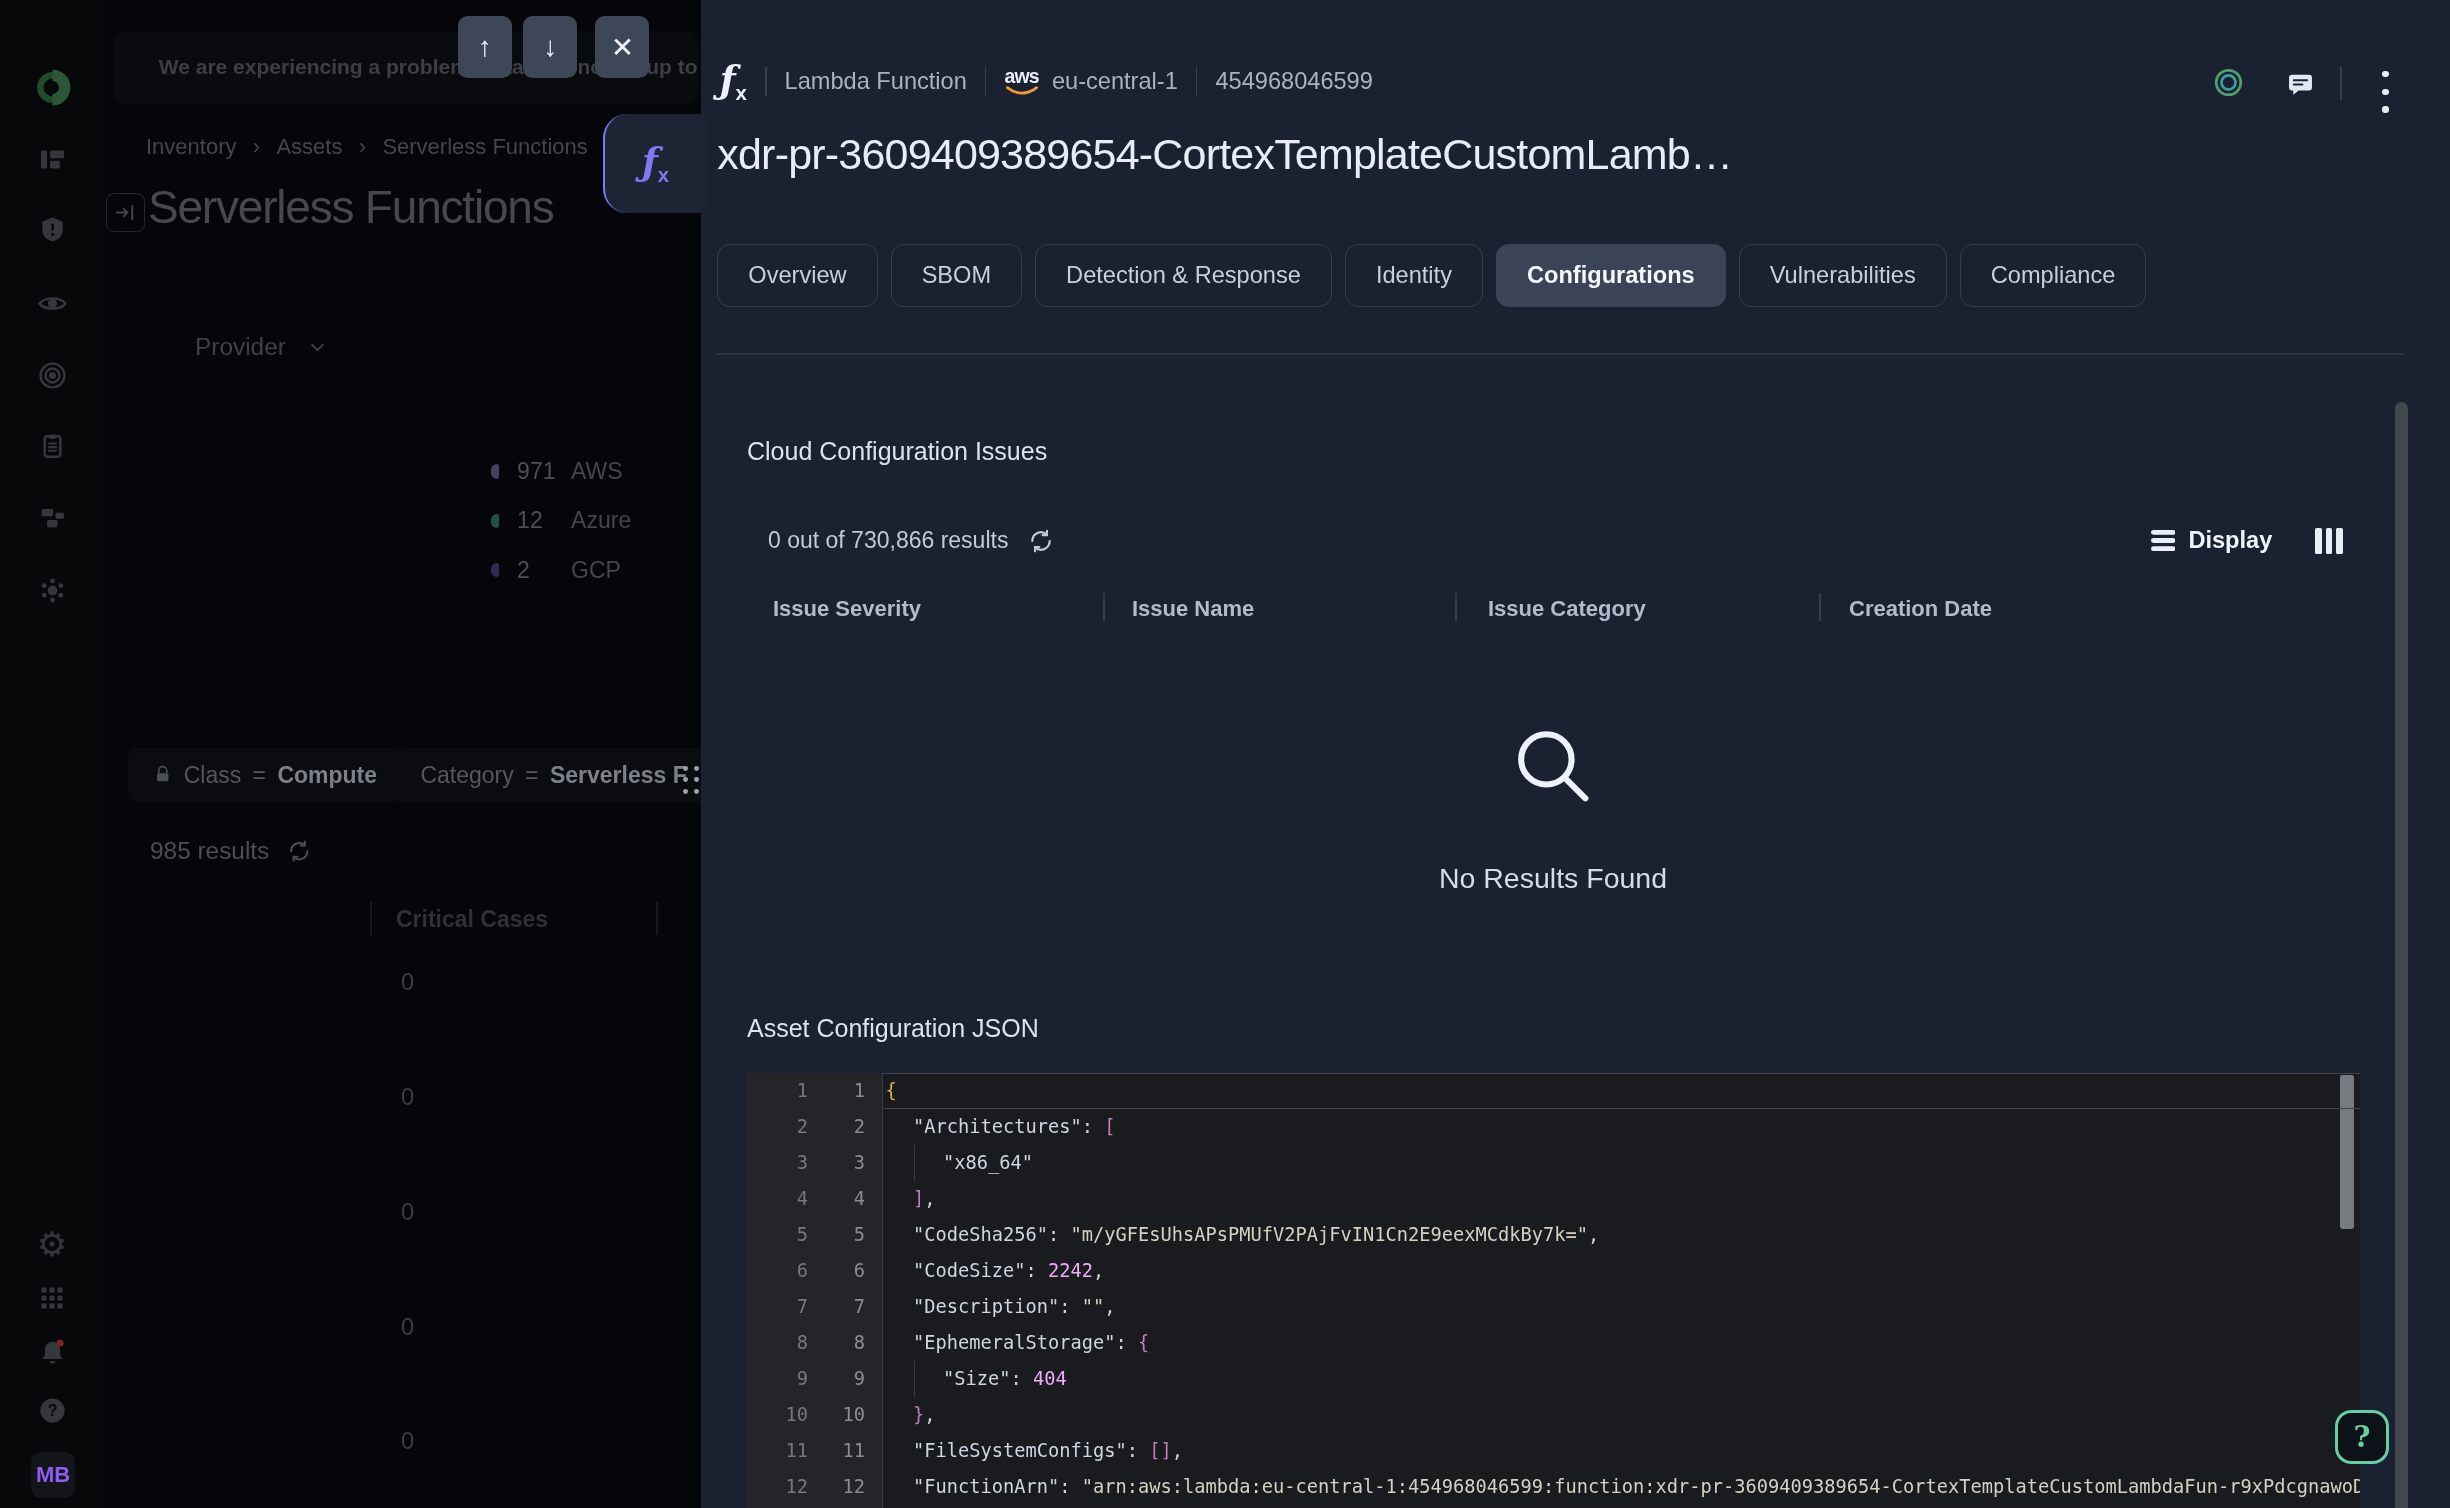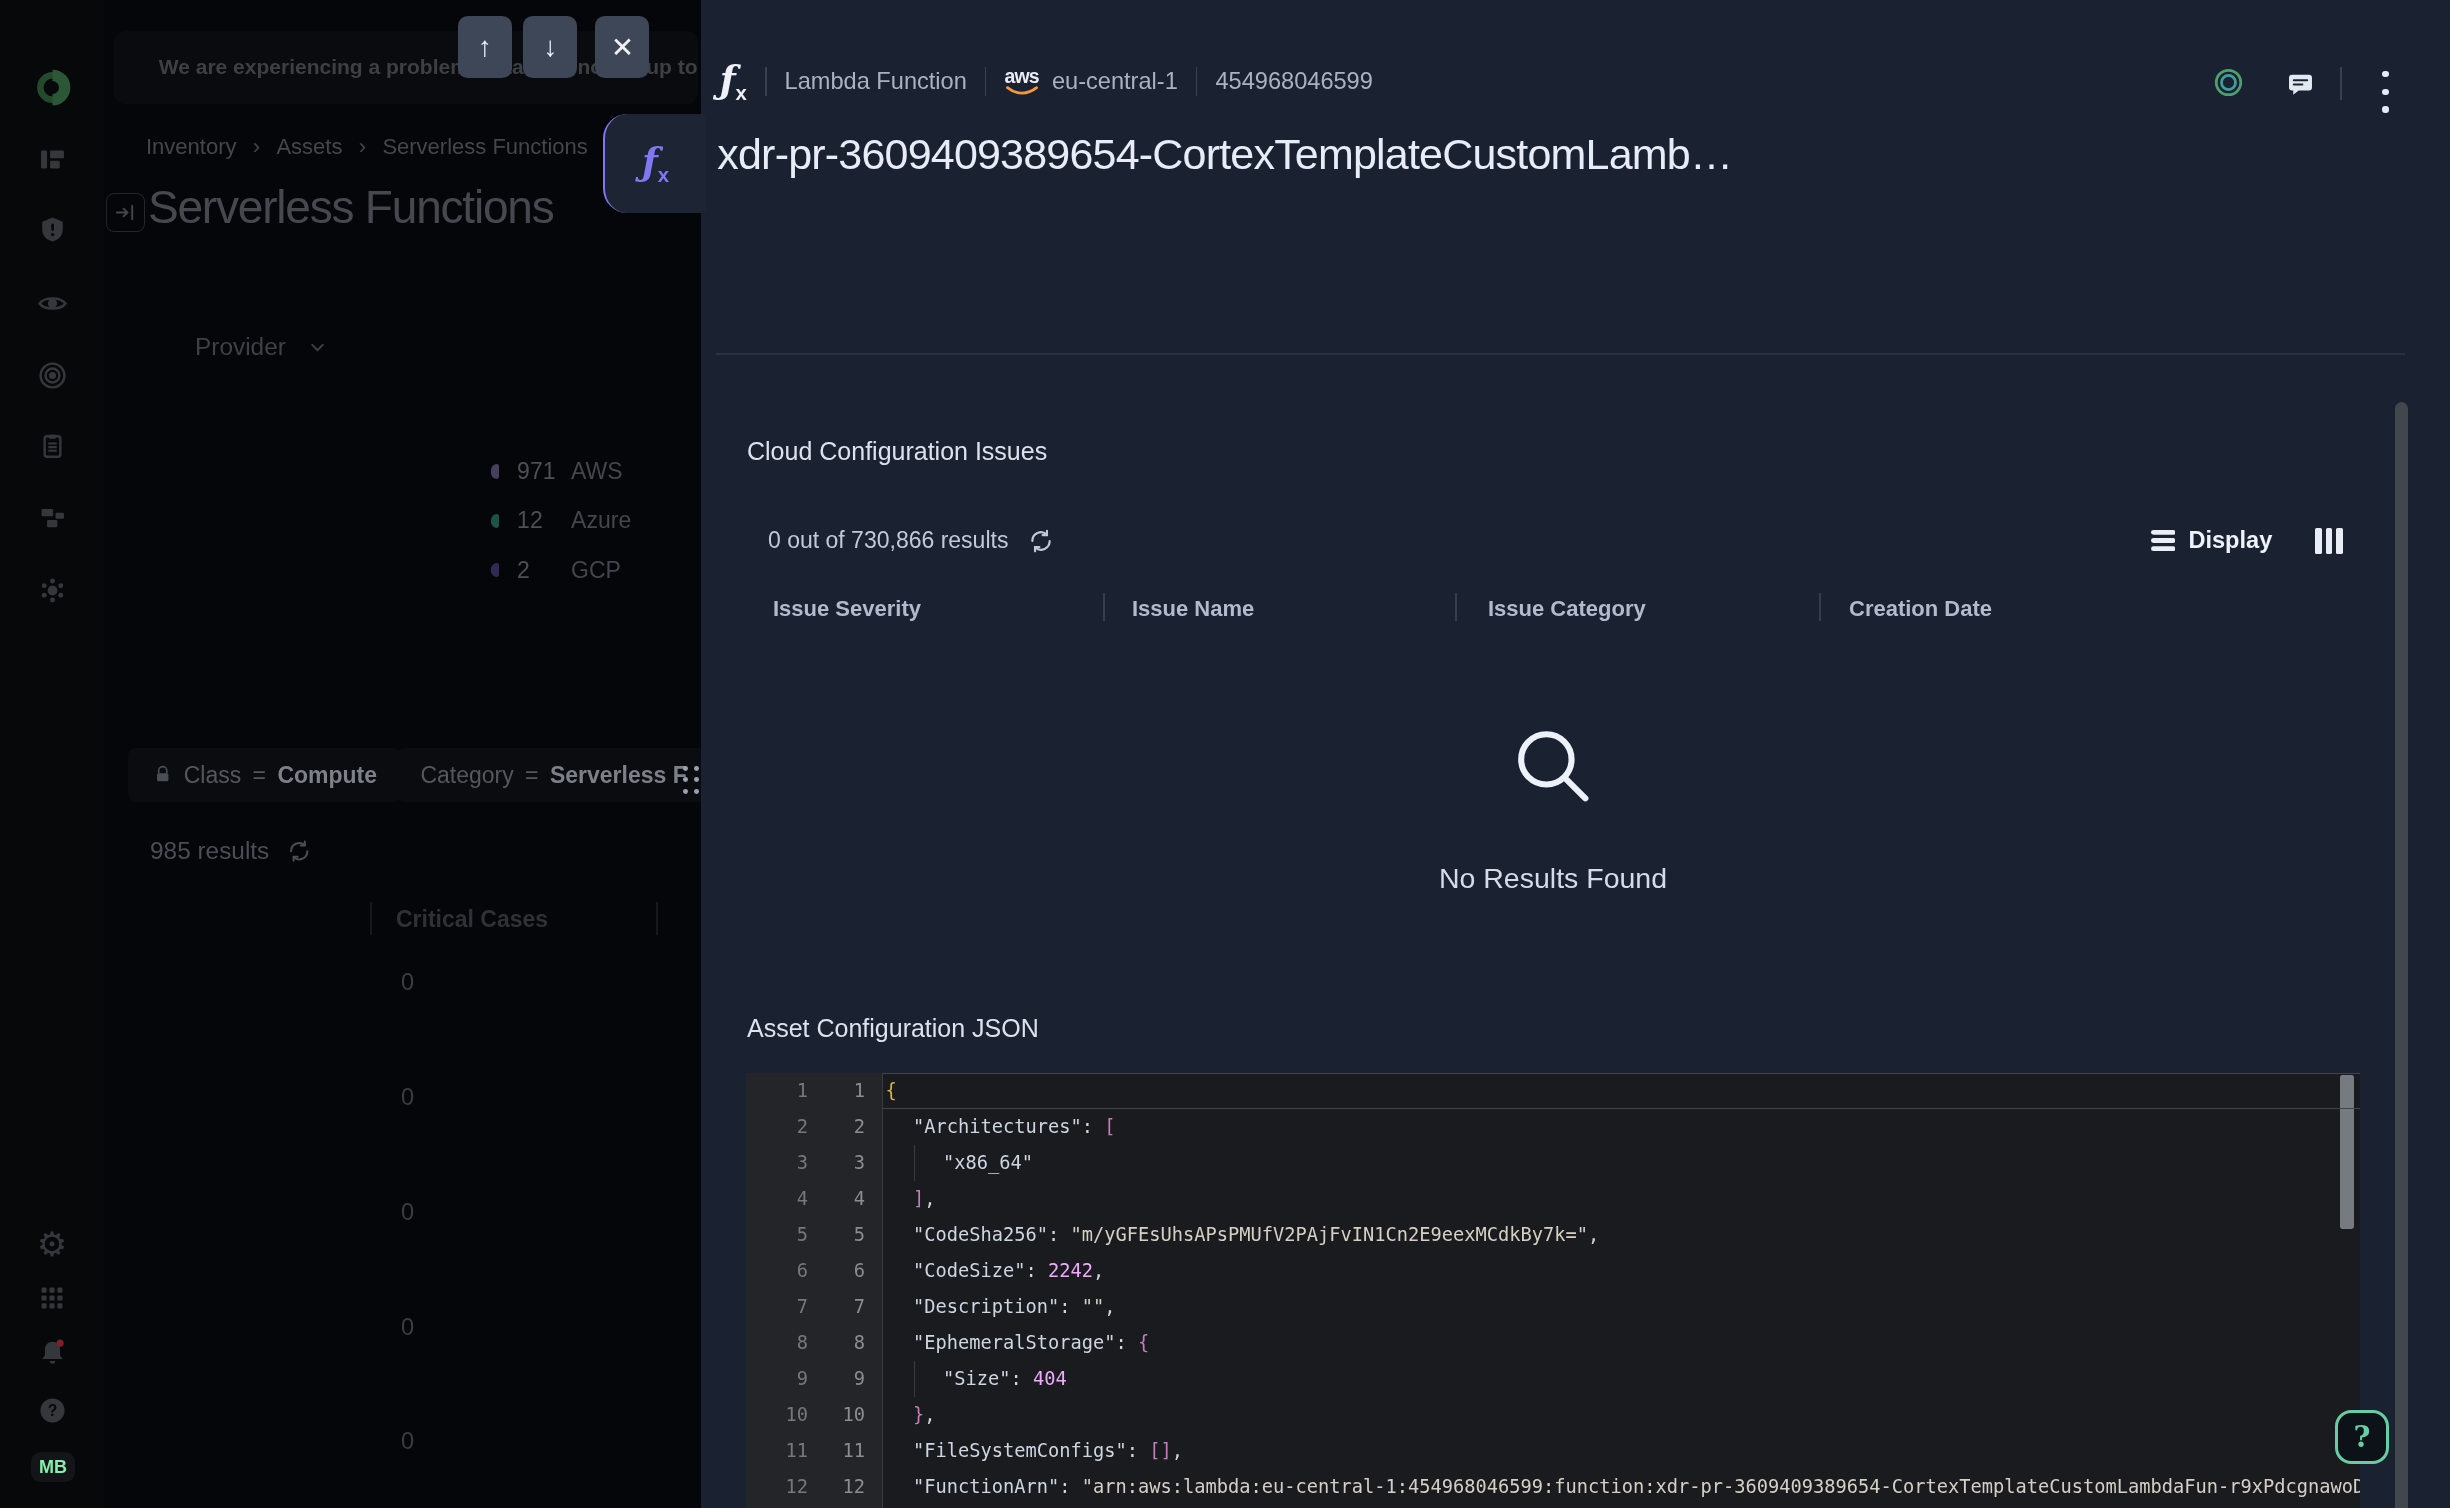--- a/index.html
+++ b/index.html
@@ -4,22 +4,22 @@
 <style>
   html,body{margin:0;padding:0;background:#000;}
   .app{position:relative;width:2450px;height:1509px;overflow:hidden;background:#050609;
        font-family:"Liberation Sans",sans-serif;}
   .abs{position:absolute;}
 
   
   .rail{position:absolute;left:0;top:0;width:104px;height:1509px;background:#070809;z-index:5;}
   .rail .ic{position:absolute;left:0;width:104px;display:flex;justify-content:center;color:#34373c;}
   .rail svg{display:block;}
-  .avatar{position:absolute;left:31px;top:1452px;width:44px;height:30px;background:#141518;
-          border-radius:9.8px;color:#86efac;font-weight:700;font-size:18px;display:flex;
+  .avatar{position:absolute;left:31px;top:1452px;width:44px;height:46px;background:#141518;
+          border-radius:9.8px;color:#8b5cf6;font-weight:700;font-size:22px;display:flex;
           align-items:center;justify-content:center;}
 
   
   .bgpage{position:absolute;left:104px;top:0;width:602px;height:1509px;z-index:1;color:#45484e;}
   .toast{position:absolute;left:9.8px;top:31px;width:584px;height:73px;background:#0a0b0e;border-radius:11.4px;}
   .toast span{position:absolute;left:45px;top:23.6px;font-size:21px;font-weight:700;color:#3c4045;white-space:nowrap;}
   .crumbs{position:absolute;left:42px;top:134px;font-size:22px;color:#43464c;display:flex;gap:16.3px;align-items:center;white-space:nowrap;}
   .collapse-btn{position:absolute;left:1.6px;top:193px;width:37px;height:37px;border:1.6px solid #24262b;border-radius:8.1px;
                 display:flex;align-items:center;justify-content:center;}
   .bgtitle{position:absolute;left:44px;top:180px;font-size:46px;font-weight:500;letter-spacing:-1.2px;color:#45484e;white-space:nowrap;}
@@ -342,20 +342,29 @@
       <span class="vdiv" style="margin:0;height:33px;"></span>
     </div>
     <div class="ptop-ico kebab" style="left:1681px;top:65px;flex-direction:column;">
       <i></i>
         <i></i>
         <i></i>
     </div>
 
     <h1 class="ptitle" style="margin:0;font-weight:400;">xdr-pr-3609409389654-CortexTemplateCustomLamb…</h1>
 
+    <div class="tabs">
+      <div class="tab">Overview</div>
+      <div class="tab">SBOM</div>
+      <div class="tab">Detection &amp; Response</div>
+      <div class="tab">Identity</div>
+      <div class="tab active">Configurations</div>
+      <div class="tab">Vulnerabilities</div>
+      <div class="tab">Compliance</div>
+    </div>
     <div class="tabline"></div>
 
     <h2 class="sechead" style="left:46px;top:437px;margin:0;">Cloud Configuration Issues</h2>
 
     <div class="resrow">
       <span>0 out of 730,866 results</span>
       <svg width="26" height="26" viewBox="0 0 24 24" fill="none" stroke="#c2cad9" stroke-width="2" stroke-linecap="round">
         <path d="M4 12a8 8 0 0 1 13.3-6M20 12a8 8 0 0 1-13.3 6"></path>
           <path d="M17.5 2.5v4h-4M6.5 21.5v-4h4"></path>
       </svg>

